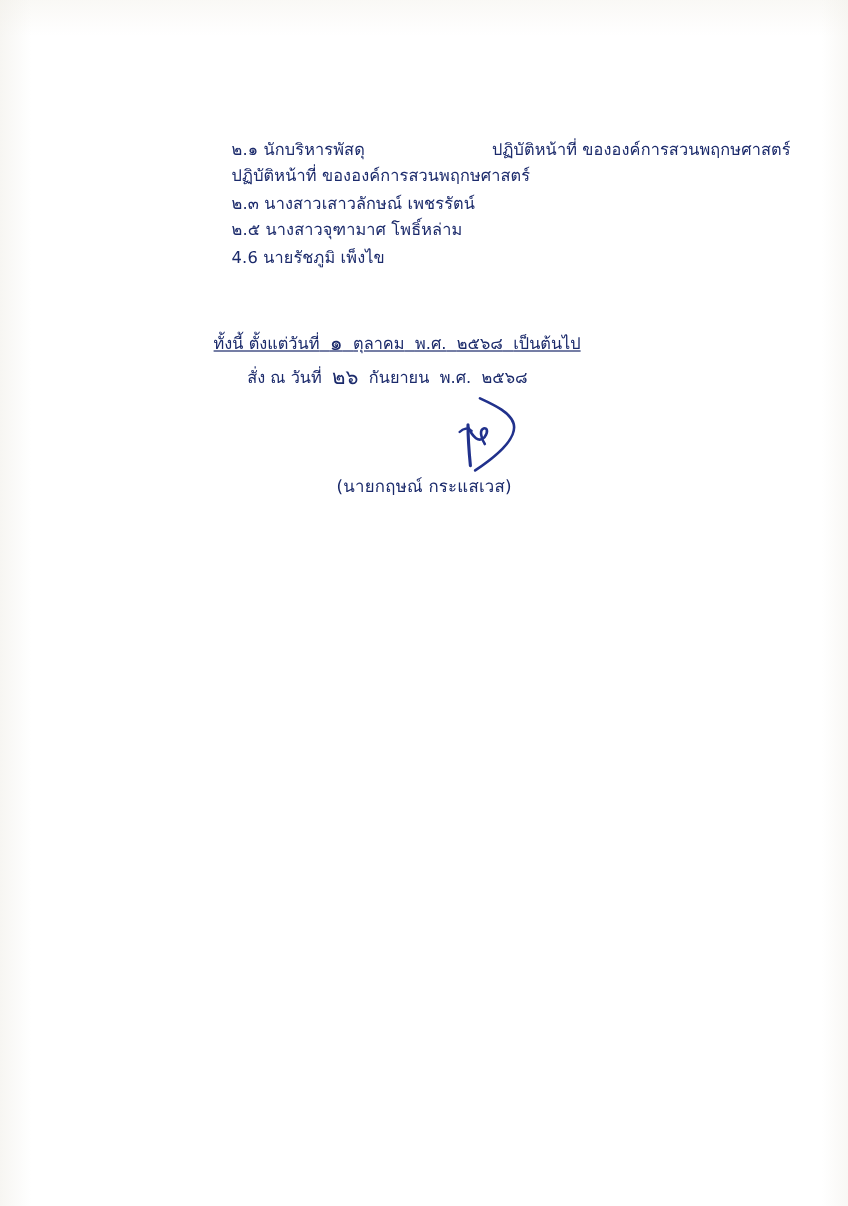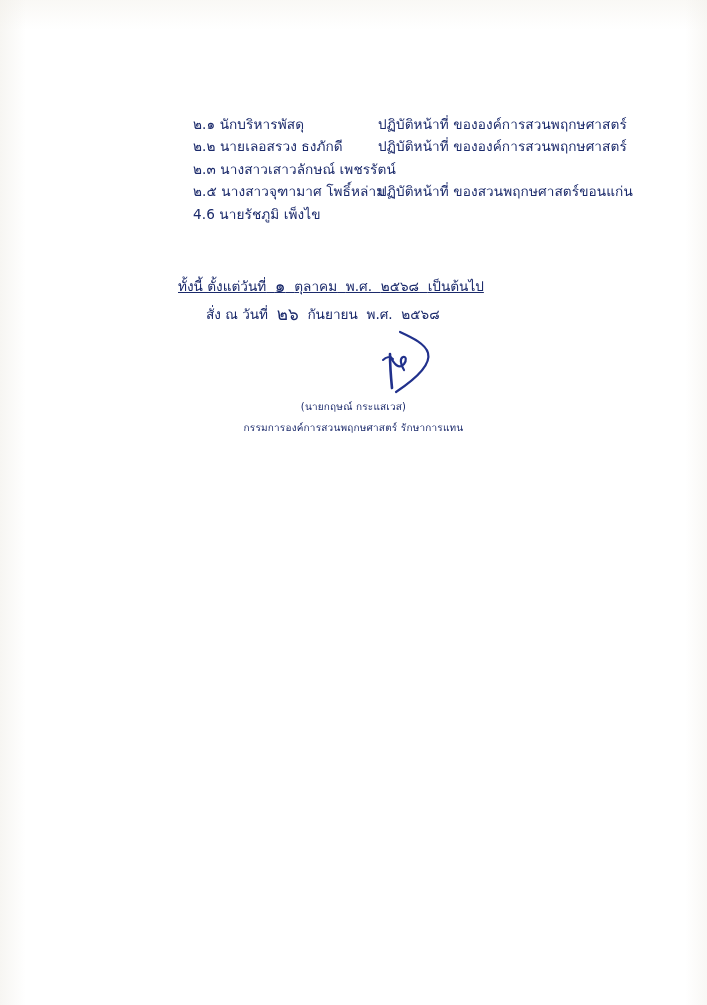--- a/index.html
+++ b/index.html
@@ -41,20 +41,21 @@
     top: 113px;
     width: 470px;
   }
   .row {
     display: flex;
     align-items: baseline;
     height: 22.4px;
     font-size: 13.6px;
     letter-spacing: 0.1px;
     white-space: nowrap;
+    gap: 32px;
   }
   .row .num-name {
     width: 185px;
     flex: 0 0 185px;
     overflow: visible;
   }
   .row .duty {
     flex: 1 1 auto;
   }
   .para-1 {
@@ -85,49 +86,47 @@
   }
   .sig-wrap svg {
     display: block;
   }
   .signer {
     position: absolute;
     left: 0;
     top: 396px;
     width: 707px;
     text-align: center;
-    font-size: 10px;
+    font-size: 14px;
     line-height: 21px;
     white-space: nowrap;
   }
   .signer div {
     letter-spacing: 0.2px;
   }
 </style>
 </head>
 <body>
 
 <div class="page">
   <div class="doc-body">
 
     <div class="list">
       <div class="row">
         <span class="num-name">๒.๑ นักบริหารพัสดุ</span>
         <span class="duty">ปฏิบัติหน้าที่ ขององค์การสวนพฤกษศาสตร์</span>
       </div>
       <div class="row">
-        <span class="num-name">๒.๒ นายเลอสรวง ธงภักดี</span>
         <span class="duty">ปฏิบัติหน้าที่ ขององค์การสวนพฤกษศาสตร์</span>
       </div>
       <div class="row">
         <span class="num-name">๒.๓ นางสาวเสาวลักษณ์ เพชรรัตน์</span>
       </div>
       <div class="row">
         <span class="num-name">๒.๕ นางสาวจุฑามาศ โพธิ์หล่าม</span>
-        <span class="duty">ปฏิบัติหน้าที่ ของสวนพฤกษศาสตร์ขอนแก่น</span>
       </div>
       <div class="row">
         <span class="num-name">4.6 นายรัชภูมิ เพ็งไข</span>
       </div>
     </div>
 
     <div class="para-1">
       <span>ทั้งนี้ ตั้งแต่วันที่</span>
       &nbsp;<span class="big-num">๑</span>&nbsp;
       <span>ตุลาคม</span>
@@ -148,17 +147,16 @@
       <svg width="220" height="70" viewBox="0 0 220 70" fill="none" xmlns="http://www.w3.org/2000/svg">
         <path d="M70 6 C96 18, 120 30, 66 66" stroke="#21318c" stroke-width="2.2" stroke-linecap="round" fill="none"></path>
         <path d="M60 28 C60 40, 61 52, 62 62" stroke="#21318c" stroke-width="2.6" stroke-linecap="round" fill="none"></path>
         <path d="M60 30 C64 38, 69 44, 74 38 C77 34, 76 30, 73 31 C70 32, 70 38, 74 44" stroke="#21318c" stroke-width="2.2" stroke-linecap="round" fill="none"></path>
         <path d="M53 34 C56 31, 60 30, 63 33" stroke="#21318c" stroke-width="2" stroke-linecap="round" fill="none"></path>
       </svg>
     </div>
 
     <div class="signer">
       <div>(นายกฤษณ์ กระแสเวส)</div>
-      <div>กรรมการองค์การสวนพฤกษศาสตร์ รักษาการแทน</div>
     </div>
 
   </div>
 </div>
 
 </body></html>

